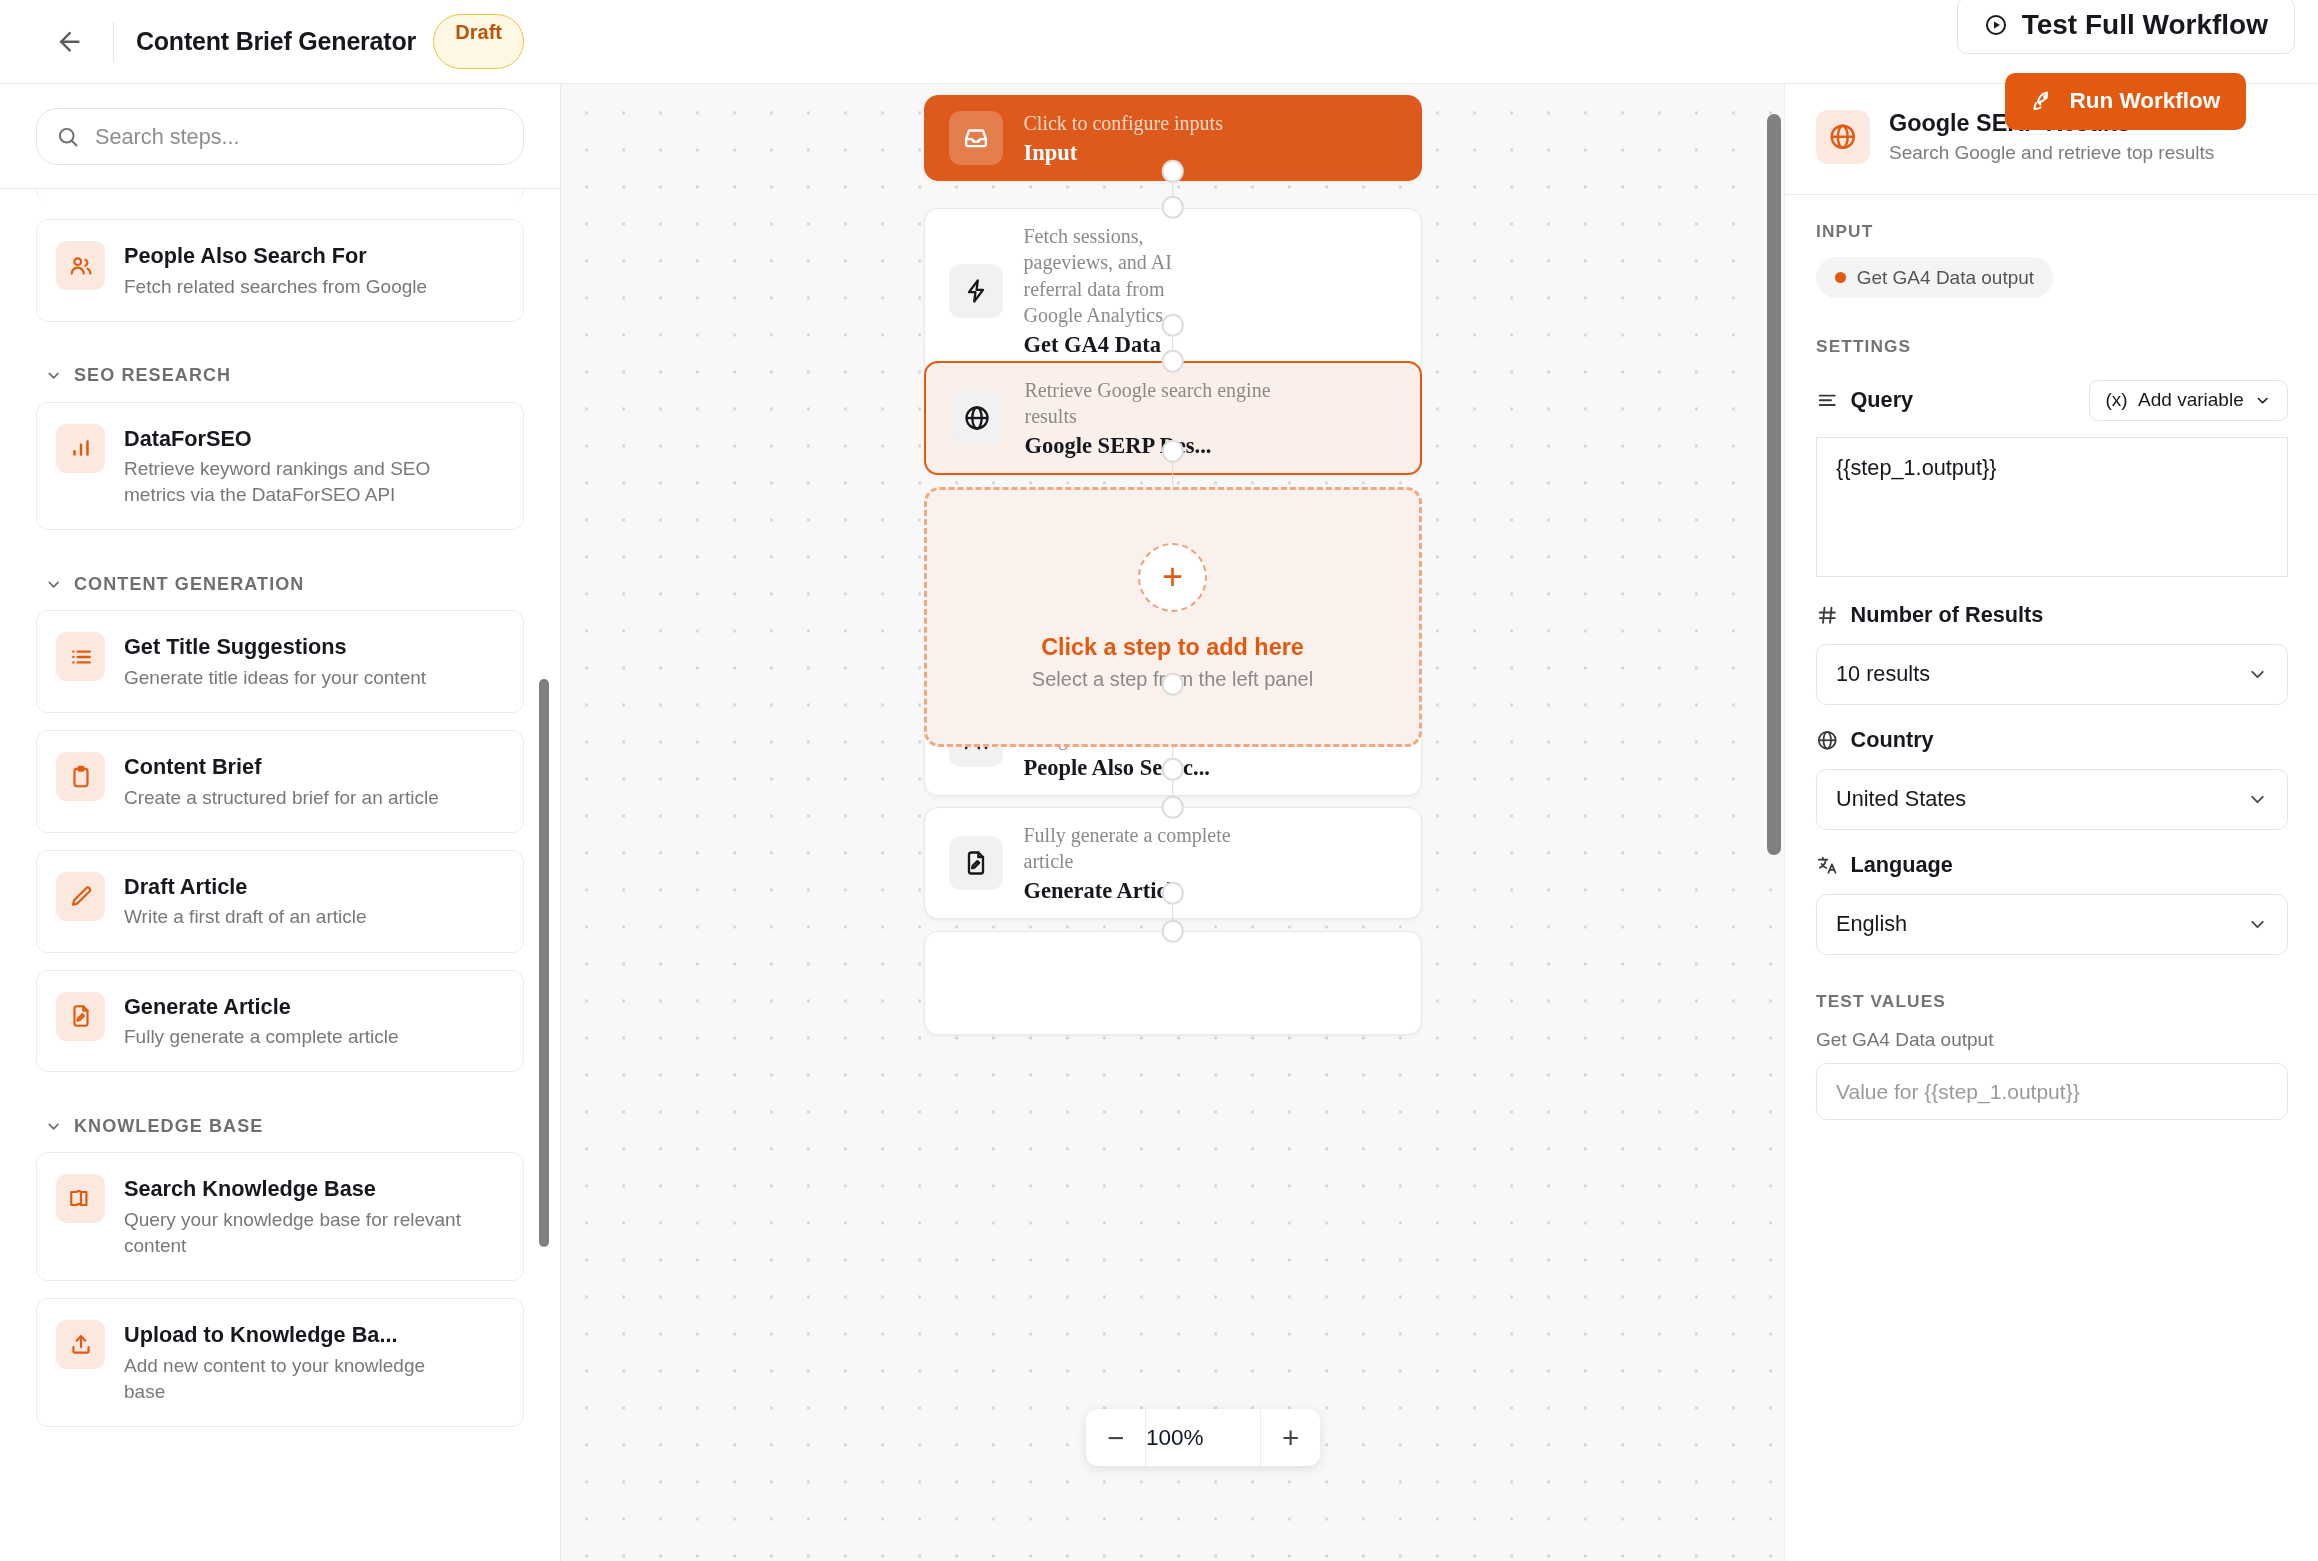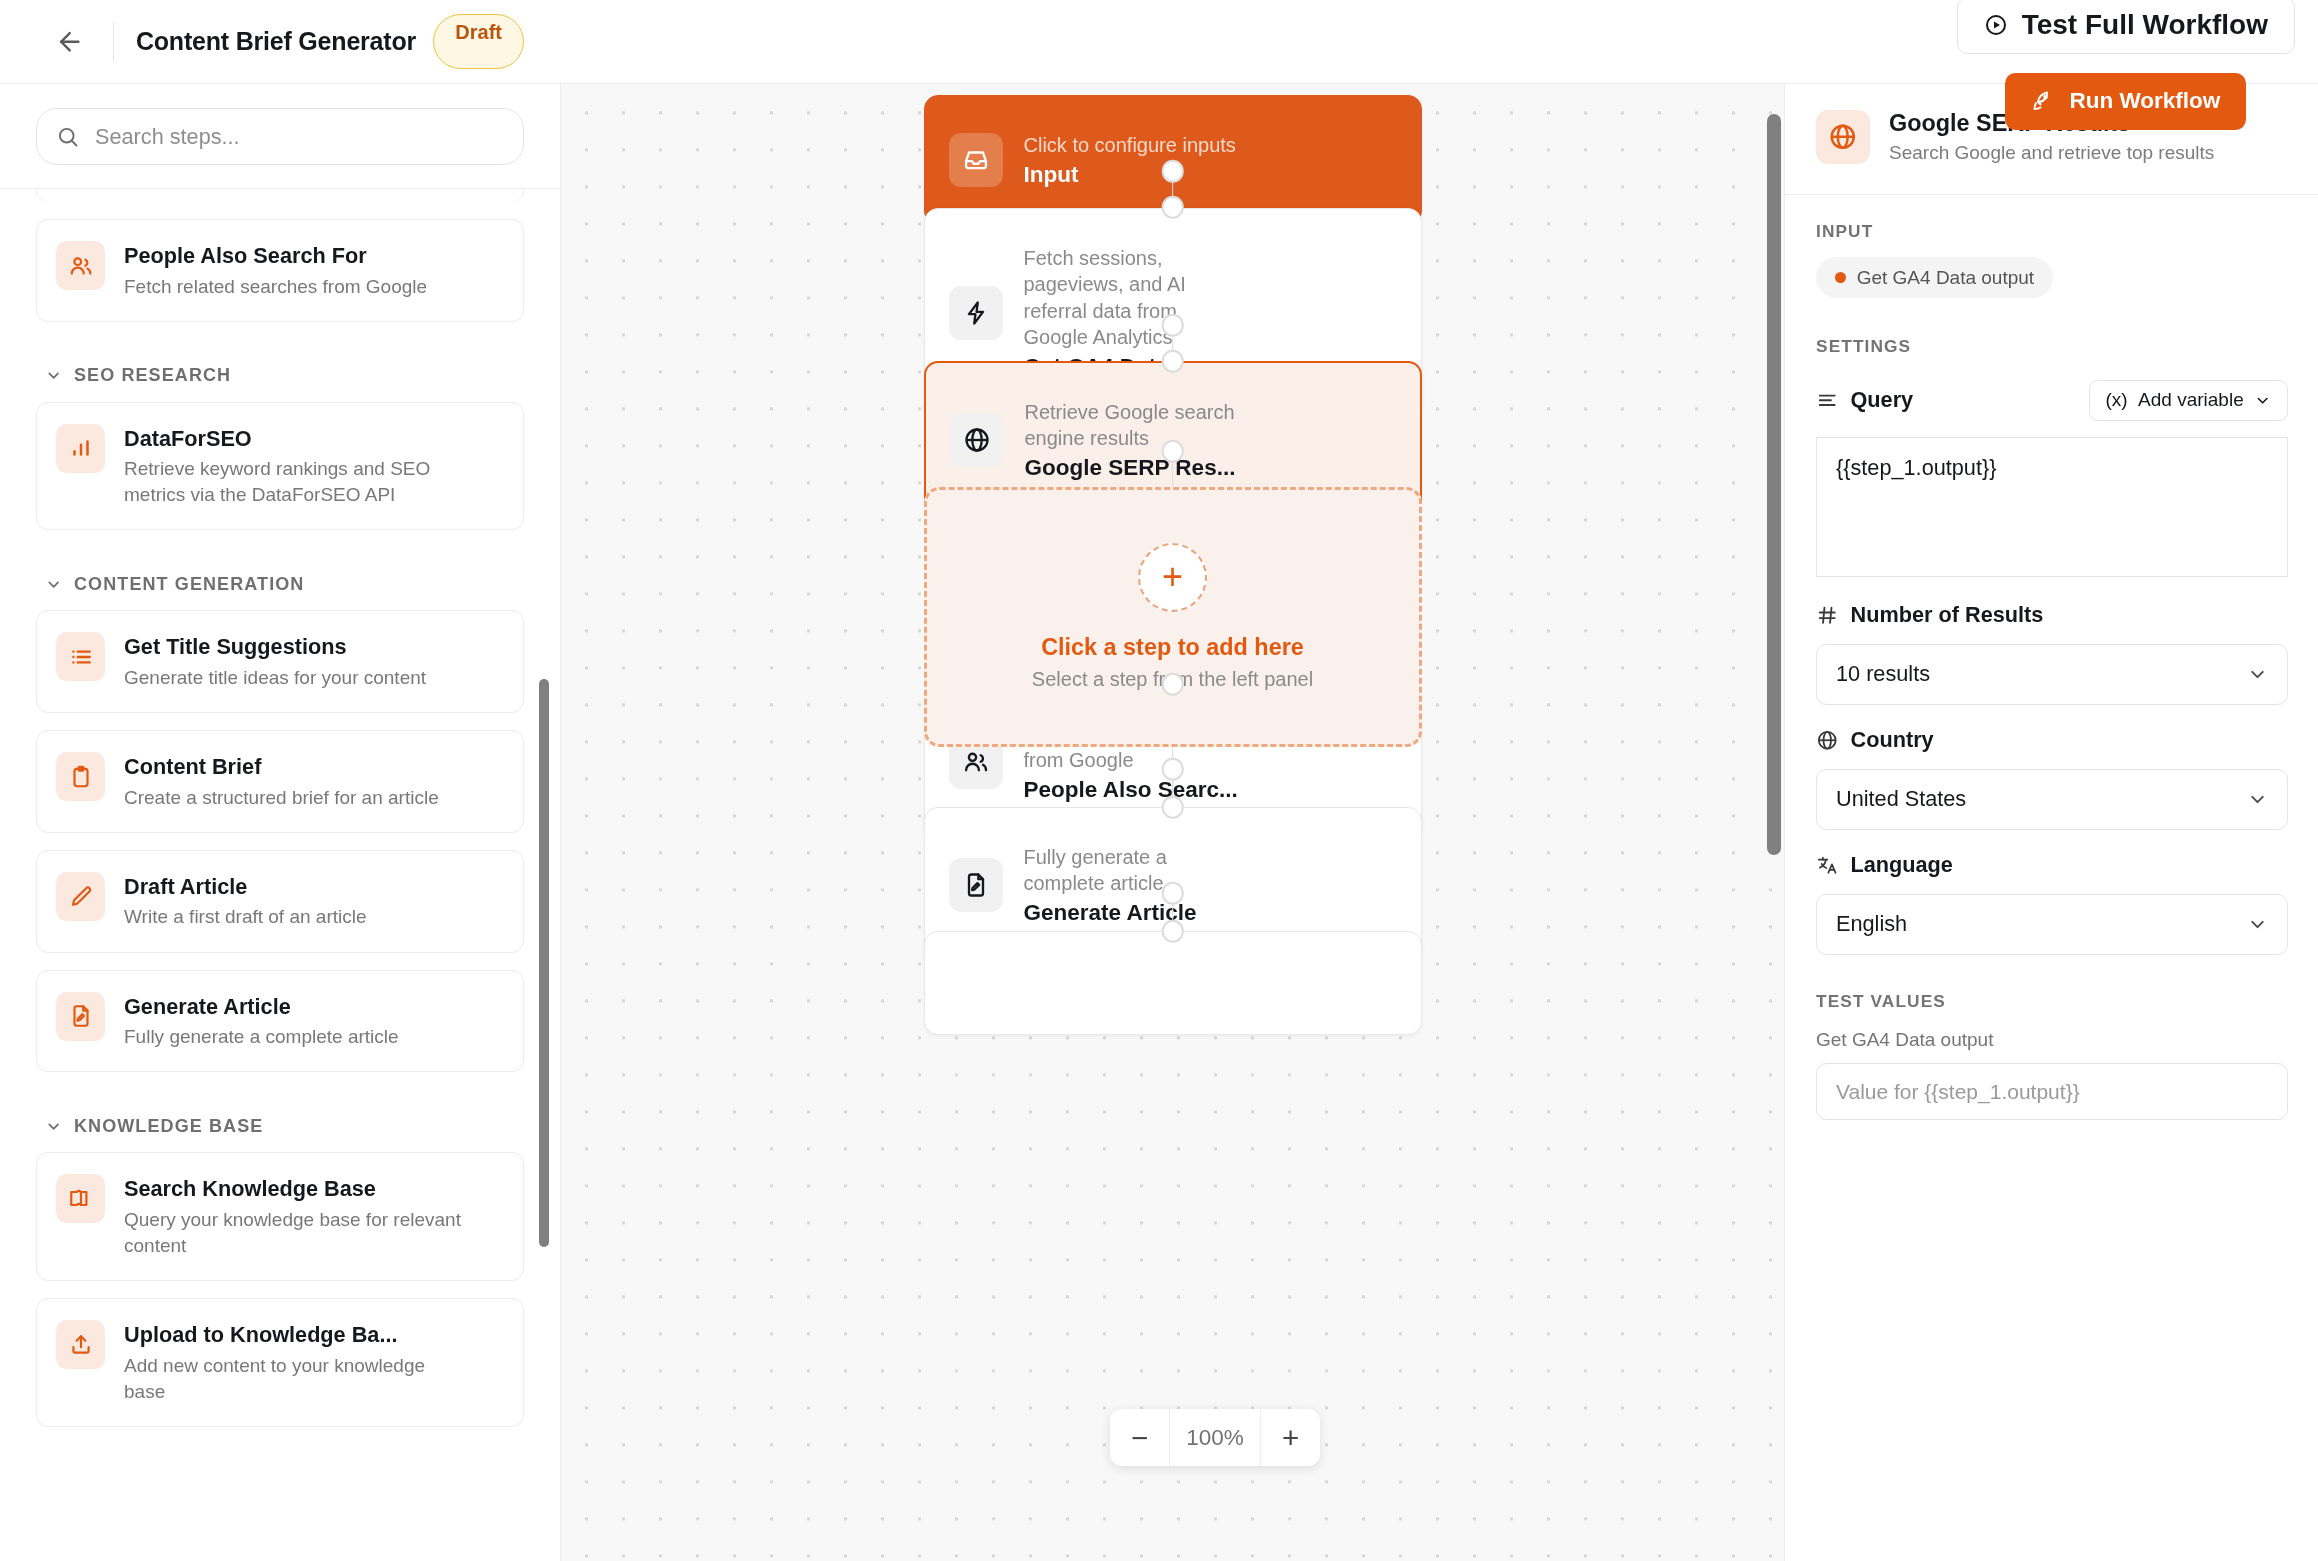--- a/index.html
+++ b/index.html
@@ -115,23 +115,24 @@
     background-color: #f8f8f8;
     background-image: radial-gradient(#d8d8d8 1.9px, transparent 2px);
     background-size: 37px 37px; background-position: 7px 10.4px;
   }
   .flow { position: absolute; left: 0; top: 0; width: 100%; height: 100%; }
 
   .node {
     position: absolute; left: 50%; transform: translateX(-50%);
     width: 498px; border-radius: 14px;
     display: flex; align-items: center; gap: 21px;
-    padding: 36px 24px; cursor: pointer;
+    padding: 14px 24px; cursor: pointer;
     background: #fff; border: 1.3px solid #e8e8e8;
     box-shadow: 0 1.7px 4.3px rgba(0,0,0,0.045);
+    font-family: Liberation Serif, serif;
   }
   .node-ico {
     flex: 0 0 54px; width: 54px; height: 54px; border-radius: 12px;
     background: #f1f1f1; display: flex; align-items: center; justify-content: center; color: #16181d;
   }
   .node-body { min-width: 0; }
   .node-sub { font-size: 20px; color: #8a8a8a; line-height: 1.32; }
   .node-name {
     font-size: 22.5px; font-weight: 700; color: #16181d; margin-top: 3.5px;
     white-space: nowrap; overflow: hidden; text-overflow: ellipsis;
@@ -176,21 +177,21 @@
     background: #fff; border-radius: 12px;
     box-shadow: 0 2.6px 10.4px rgba(0,0,0,0.10);
     height: 57px; z-index: 12;
   }
   .zoomctl button {
     width: 59px; height: 100%; border: none; background: transparent;
     font-size: 29.5px; color: #444; cursor: pointer; line-height: 1;
     font-family: "Liberation Sans", sans-serif;
   }
   .zoomctl .zlevel {
-    width: 92px; text-align: center; font-size: 22.5px; color: #737373;
+    width: 116px; text-align: left; font-size: 22.5px; color: #0f172a;
     border-left: 1.3px solid #ececec; border-right: 1.3px solid #ececec;
     line-height: 57px; cursor: pointer;
   }
   .cv-scrollbar {
     position: absolute; right: 3.5px; top: 30px; width: 14px; height: 741px;
     background: #808080; border-radius: 7px; z-index: 14; cursor: pointer;
   }
 
   
   .inspector {

